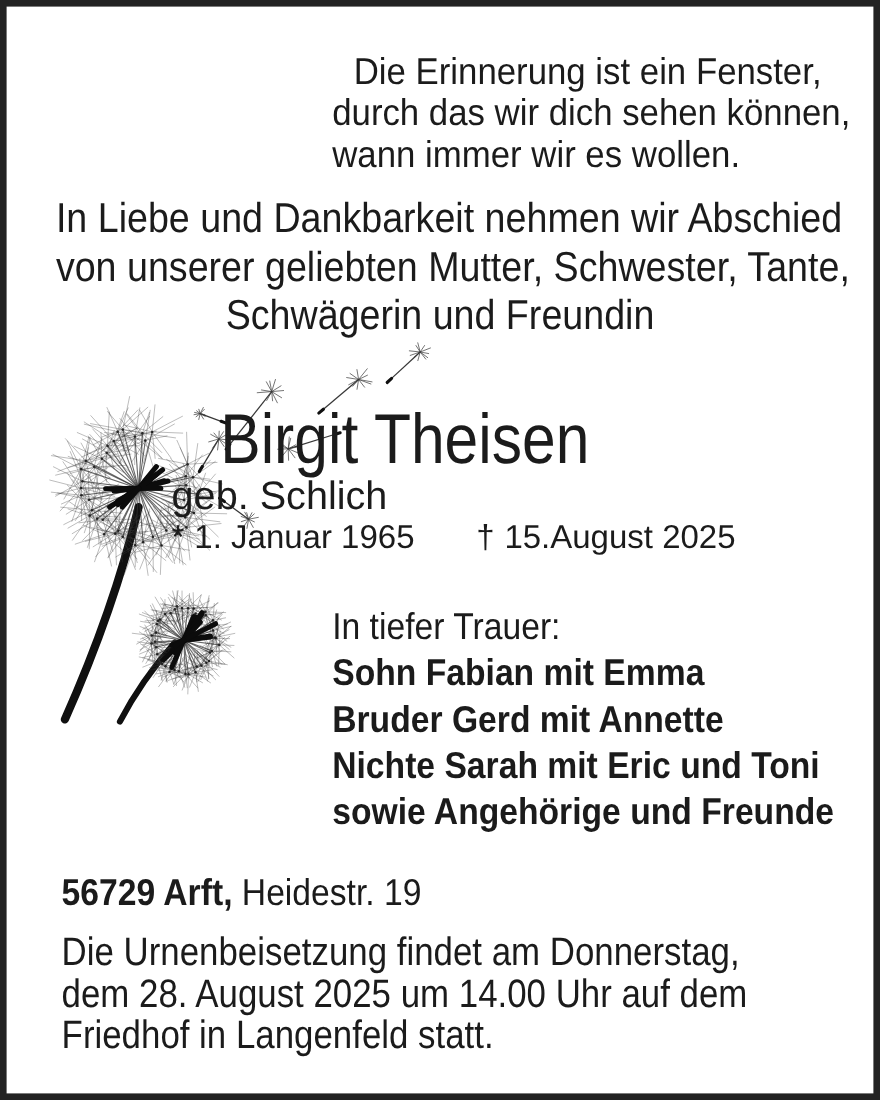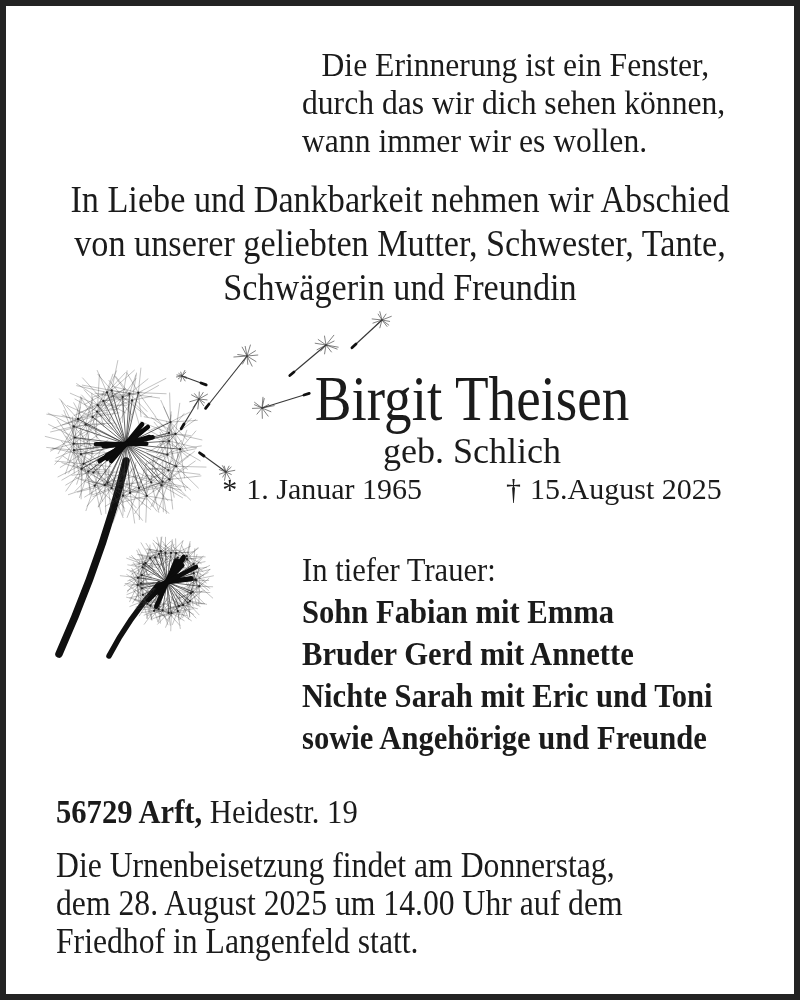--- a/index.html
+++ b/index.html
@@ -1,39 +1,39 @@
 <!DOCTYPE html>
 <html lang="de"><head>
 <meta charset="utf-8">
 <style>
   html,body{margin:0;padding:0;background:#fff;}
   .page{
     position:relative;
     width:800px;height:1000px;
     background:var(--bg,#fff);
     color:var(--text,#1b1b1b);
-    font-family:Liberation Serif, serif;
+    font-family:Liberation Sans, sans-serif;
     box-sizing:border-box;
     border:6px solid var(--frame,#232323);
     overflow:hidden;
   }
   .abs{position:absolute;}
   
   .verse{left:296px;top:40px;font-size:34px;line-height:38px;
          transform:scaleX(.93);transform-origin:left top;white-space:nowrap;}
   .verse .l0{text-indent:21px;}
   
   .intro{left:6px;right:6px;top:171px;text-align:center;font-size:38px;line-height:44px;
          transform:scaleX(.9);transform-origin:center top;white-space:nowrap;}
   
-  .deceased{left:150px;right:6px;top:360px;text-align:center;}
+  .deceased{left:150px;right:6px;top:360px;}
   .name{font-size:64px;line-height:66px;transform:scaleX(.86);transform-origin:center top;white-space:nowrap;}
   .maiden{font-size:36px;line-height:30px;margin-top:4px;}
   .dates{font-size:30px;line-height:32px;margin-top:7px;white-space:nowrap;}
-  .dates .death{margin-left:84px;}
+  .dates .death{margin-left:56px;}
   .dates .sym{display:inline-block;margin-right:9px;}
   
   .mourners{left:296px;top:543px;font-size:34px;line-height:42px;
             transform:scaleX(.9);transform-origin:left top;white-space:nowrap;}
   .mourners .names{font-weight:700;}
   
   .address{left:50px;top:787px;font-size:34px;line-height:38px;
            transform:scaleX(.9);transform-origin:left top;white-space:nowrap;}
   .address .city{font-weight:700;}
   .funeral{left:50px;top:840px;font-size:36px;line-height:38px;

